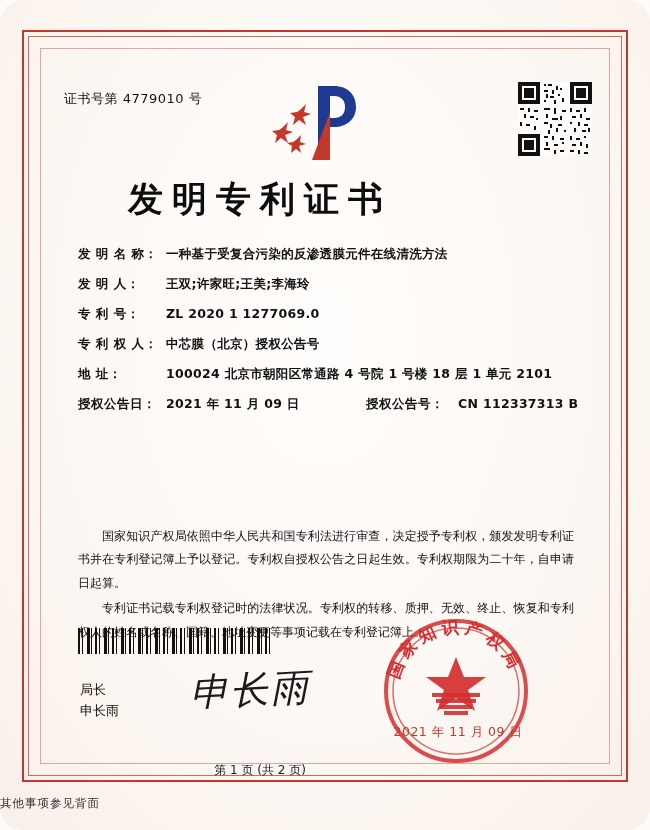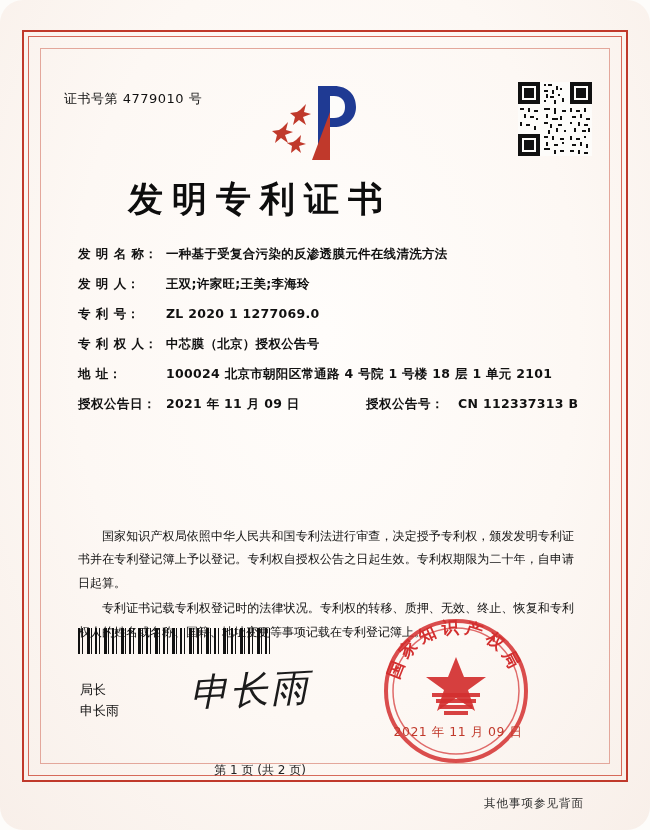--- a/index.html
+++ b/index.html
@@ -194,21 +194,21 @@
     left: 0; top: 762px;
     width: 520px;
     text-align: center;
     font-size: 12px;
     color: #222;
   }
   .footnote {
     position: absolute;
     left: 0; top: 796px;
     width: 584px;
-    text-align: right;
+    text-align: left;
     font-size: 11.5px;
     color: #333;
     letter-spacing: 1px;
   }
 </style>
 </head>
 <body>
 
 <div class="page">
 

